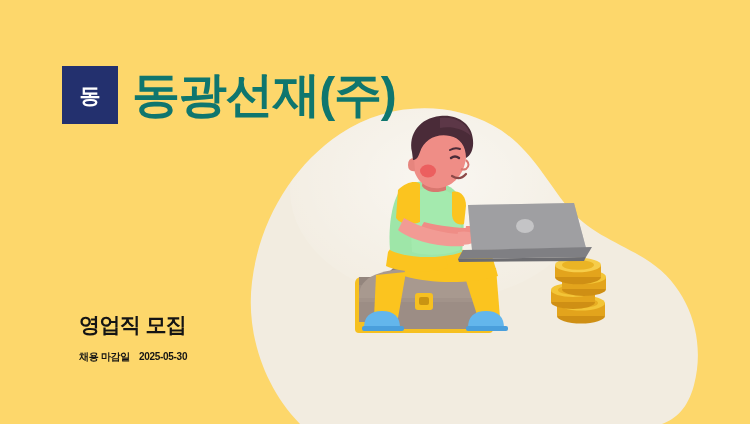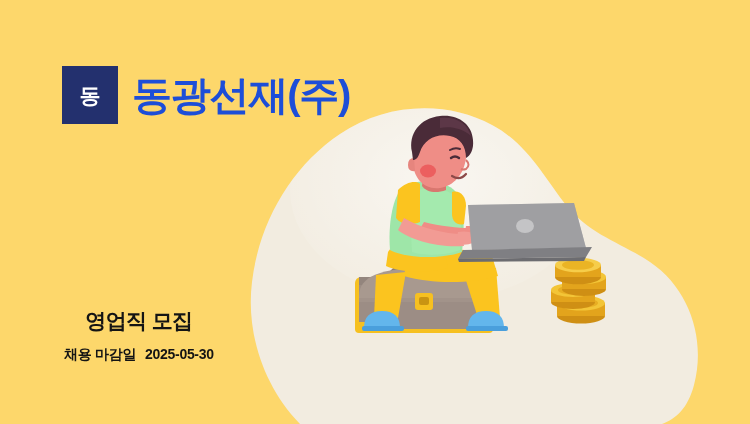--- a/index.html
+++ b/index.html
@@ -28,46 +28,45 @@
   .brand-badge {
     width:56px; height:58px;
     background:#23306e;
     display:flex; align-items:center; justify-content:center;
     color:#ffffff;
     font-size:21px; font-weight:700;
     letter-spacing:0;
     line-height:1;
   }
   .brand-name {
-    font-size:40px;
+    font-size:48px;
     font-weight:700;
-    color:#1d4ed8;
+    color:#0f766e;
     letter-spacing:-1.2px;
     line-height:1;
     white-space:nowrap;
   }
 
   
   .footer-block {
     position:absolute;
-    left:64px; bottom:60px;
+    left:79px; bottom:60px;
     z-index:6;
-    text-align:center;
   }
   .job-title {
     font-size:21px;
     font-weight:700;
     color:#141414;
     letter-spacing:-0.6px;
     line-height:1.2;
     white-space:nowrap;
   }
   .deadline-row {
     margin-top:13px;
-    font-size:14px;
+    font-size:10px;
     font-weight:700;
     color:#141414;
     letter-spacing:-0.3px;
     white-space:nowrap;
     display:flex; align-items:baseline; gap:9px;
   }
 </style>
 </head>
 <body>
 

